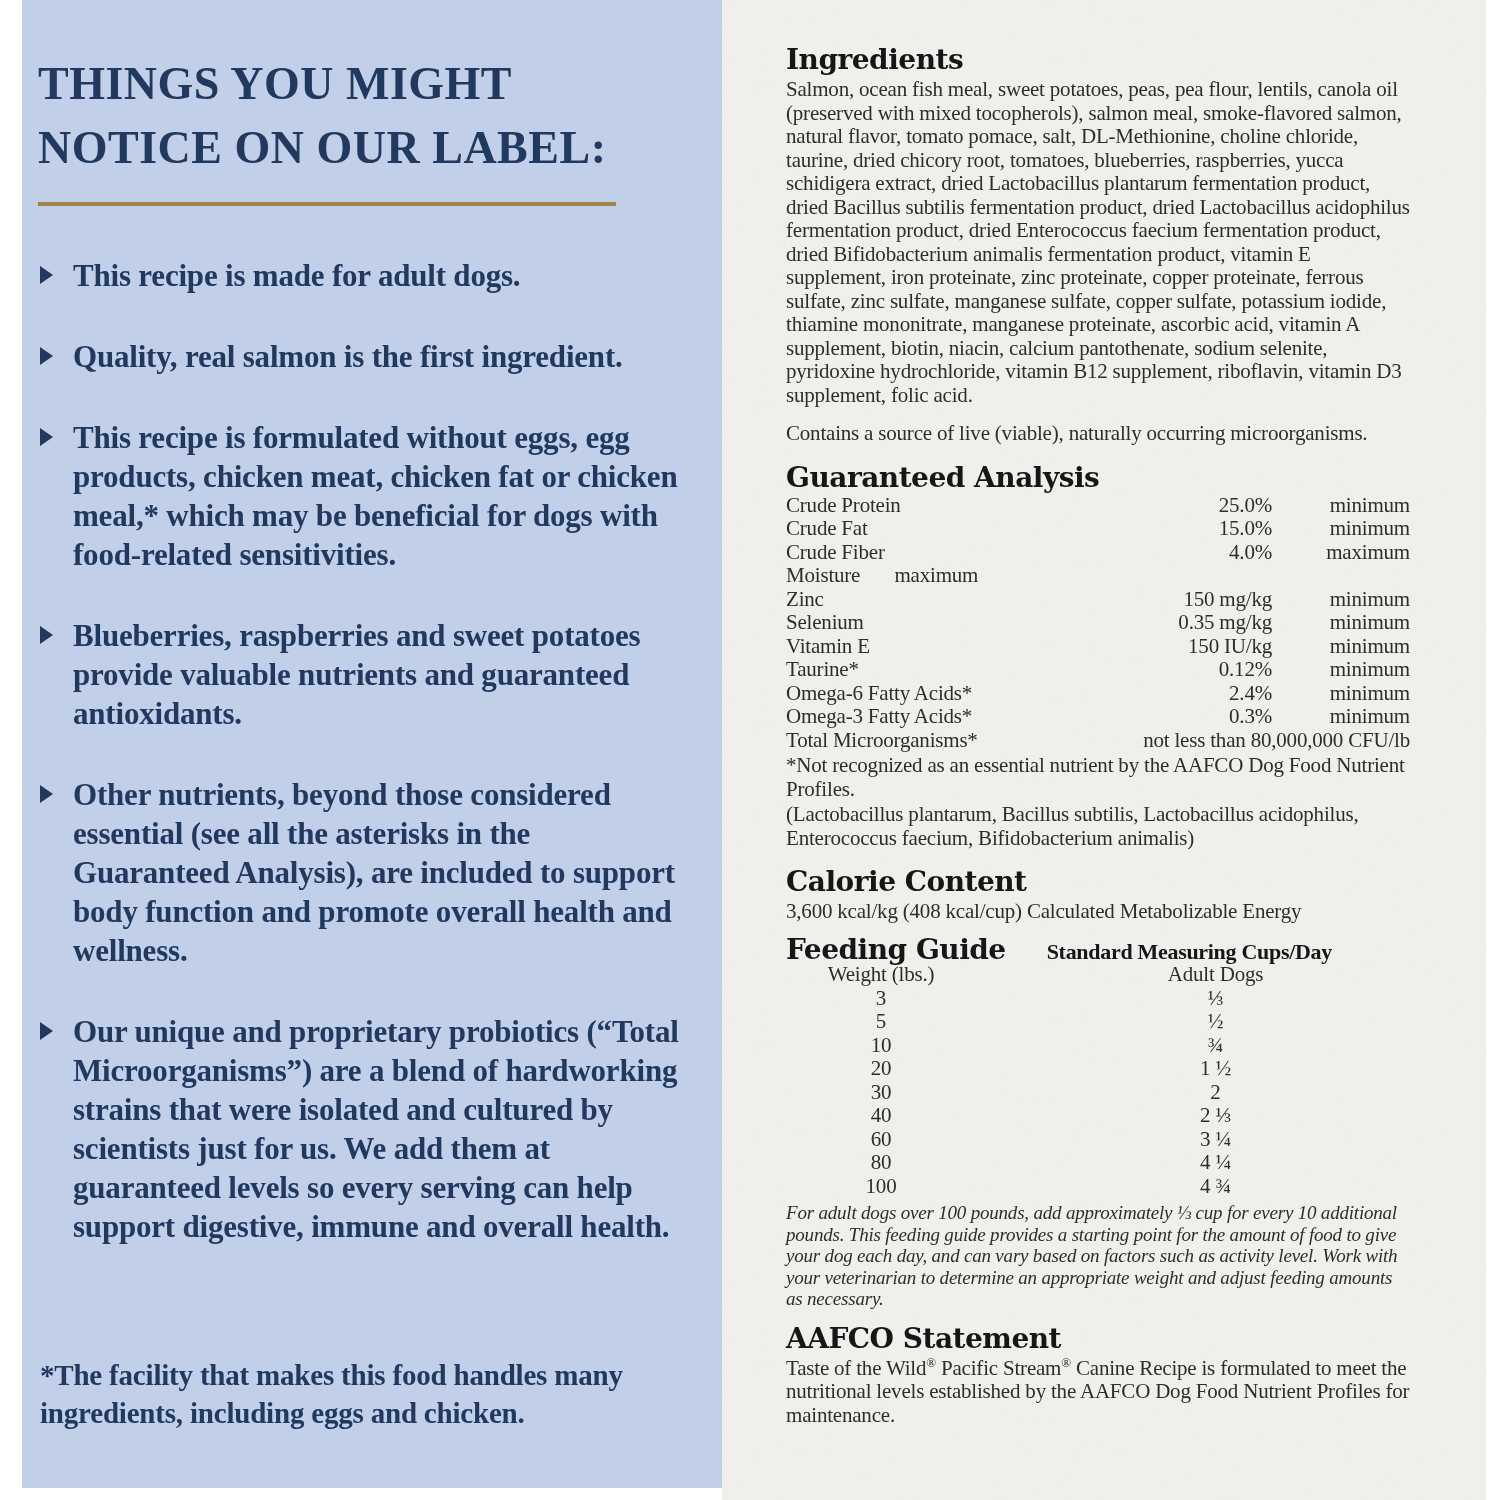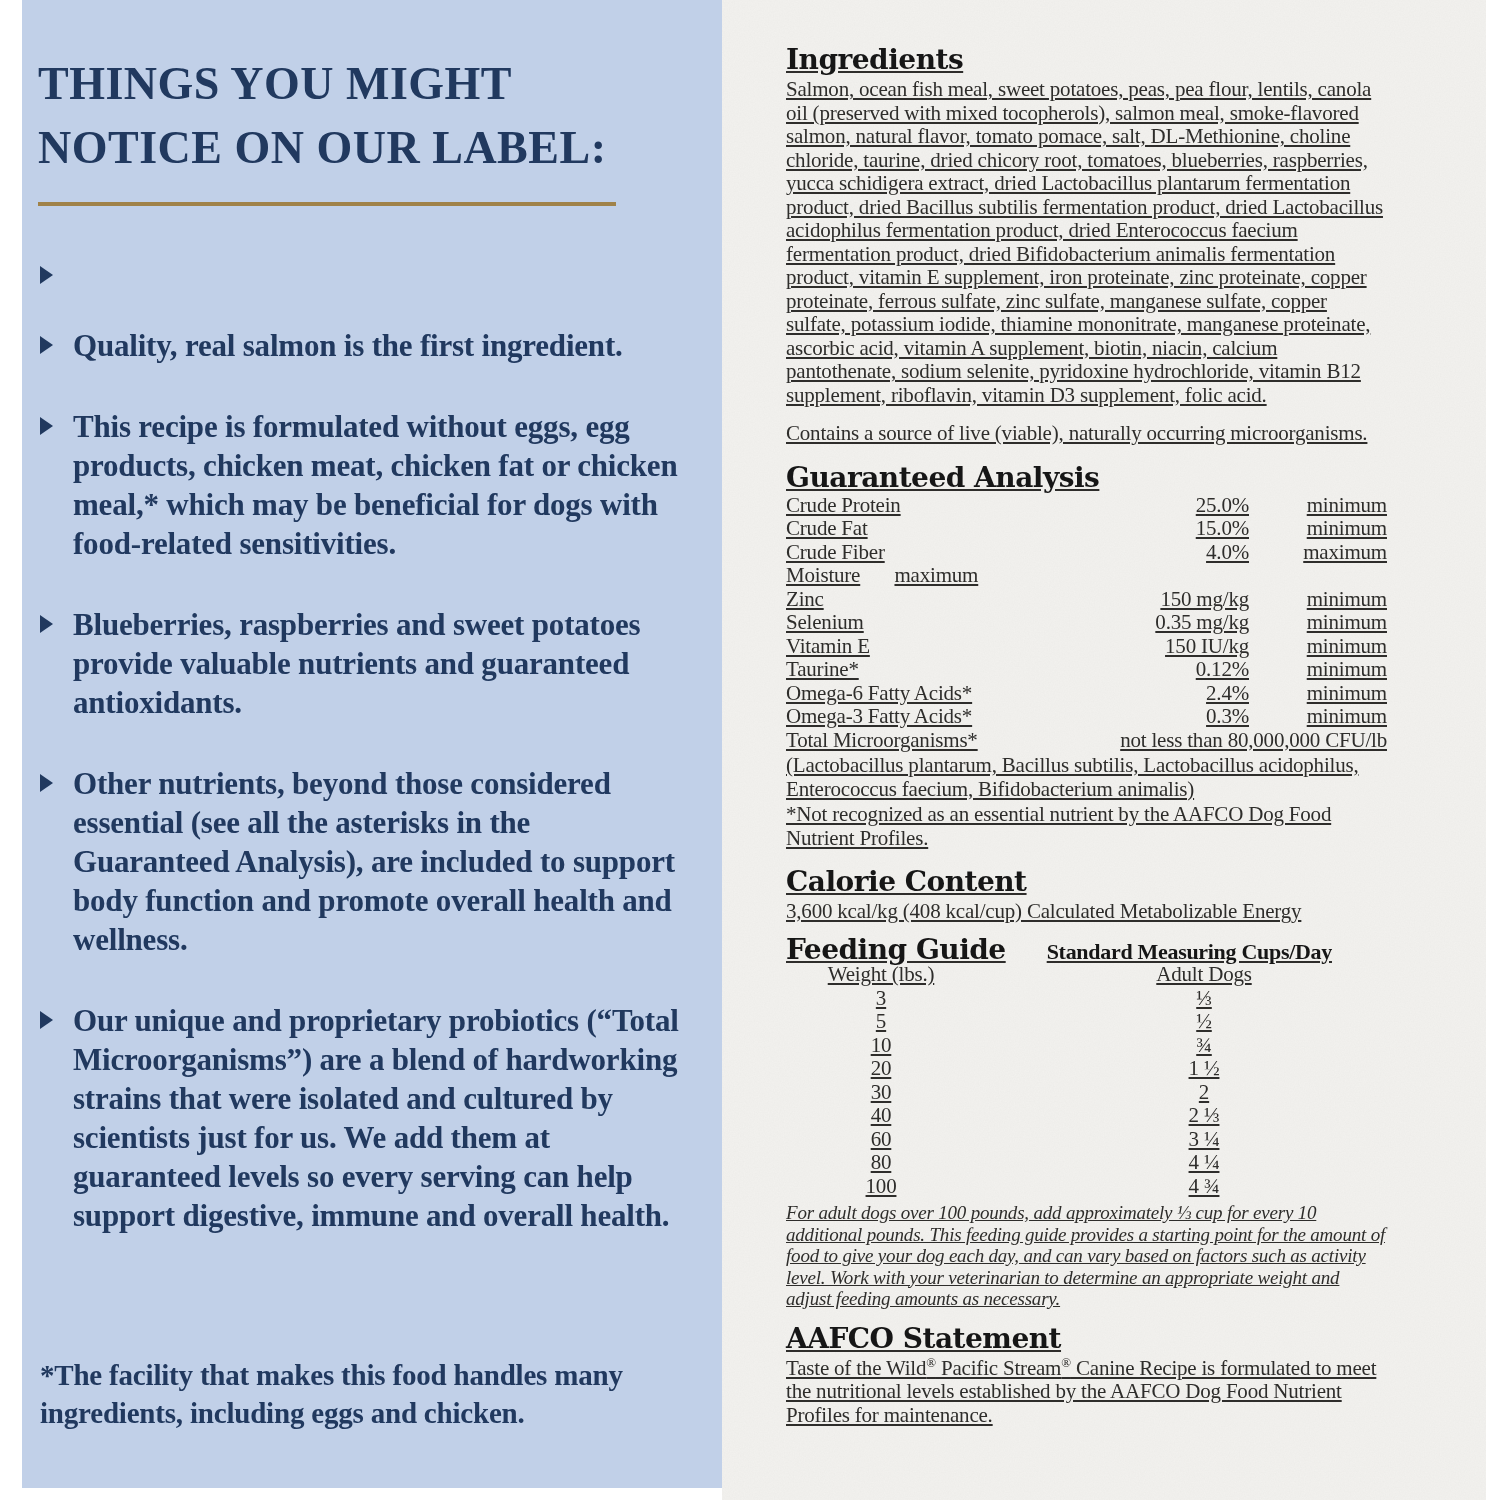--- a/index.html
+++ b/index.html
@@ -36,22 +36,22 @@
   }
 
   
   .right-panel{
     position:absolute;left:722px;top:0;width:764px;height:1500px;
     background:#f3f2ef;color:#2e2d2b;box-sizing:border-box;
   }
   .paper-texture{position:absolute;inset:0;width:100%;height:100%;pointer-events:none;}
   .right-content{
     position:relative;box-sizing:border-box;
-    padding:44px 99px 20px 64px;width:100%;height:100%;
-    font-size:21px;line-height:23.5px;letter-spacing:-.2px;text-decoration:underline;
+    padding:44px 76px 20px 64px;width:100%;height:100%;
+    font-size:21px;line-height:23.5px;letter-spacing:-.2px;
   }
   h2.sec{
     font-family:"DejaVu Serif",serif;font-weight:bold;color:#161616;
     font-size:28px;line-height:32px;margin:0;letter-spacing:-.5px;
   }
   .para{margin:2px 0 0 0;}
   .spacer-s{height:13px;}
   .spacer-m{height:16px;}
 
   
@@ -80,20 +80,21 @@
   <div class="left-panel">
     <div class="left-title">
       <div>THINGS YOU MIGHT</div>
       <div>NOTICE ON OUR LABEL:</div>
     </div>
     <div class="gold-rule"></div>
 
     <div class="bullets">
       <div class="bullet">
         <span class="bullet-marker"></span>
+        <span class="bullet-text">This recipe is made for adult dogs.</span>
       </div>
       <div class="bullet">
         <span class="bullet-marker"></span>
         <span class="bullet-text">Quality, real salmon is the first ingredient.</span>
       </div>
       <div class="bullet">
         <span class="bullet-marker"></span>
         <span class="bullet-text">This recipe is formulated without eggs, egg products, chicken meat, chicken fat or chicken meal,* which may be beneficial for dogs with food-related sensitivities.</span>
       </div>
       <div class="bullet">
@@ -179,22 +180,22 @@
         <div class="ga-row">
             <span class="ga-label">Omega-3 Fatty Acids*</span>
             <span class="ga-value">0.3%</span>
             <span class="ga-qual">minimum</span>
           </div>
         <div class="ga-row">
             <span class="ga-label">Total Microorganisms*</span>
             <span class="ga-wide">not less than 80,000,000 CFU/lb</span>
           </div>
       </div>
+      <div class="para">*Not recognized as an essential nutrient by the AAFCO Dog Food Nutrient Profiles.</div>
       <div class="para">(Lactobacillus plantarum, Bacillus subtilis, Lactobacillus acidophilus, Enterococcus faecium, Bifidobacterium animalis)</div>
-      <div class="para">*Not recognized as an essential nutrient by the AAFCO Dog Food Nutrient Profiles.</div>
       <div class="spacer-m"></div>
 
       <h2 class="sec">Calorie Content</h2>
       <div class="para">3,600 kcal/kg (408 kcal/cup) Calculated Metabolizable Energy</div>
 
       <div class="fg-head">
         <span class="fg-title">Feeding Guide</span>
         <span class="fg-sub">Standard Measuring Cups/Day</span>
       </div>
       <div>

